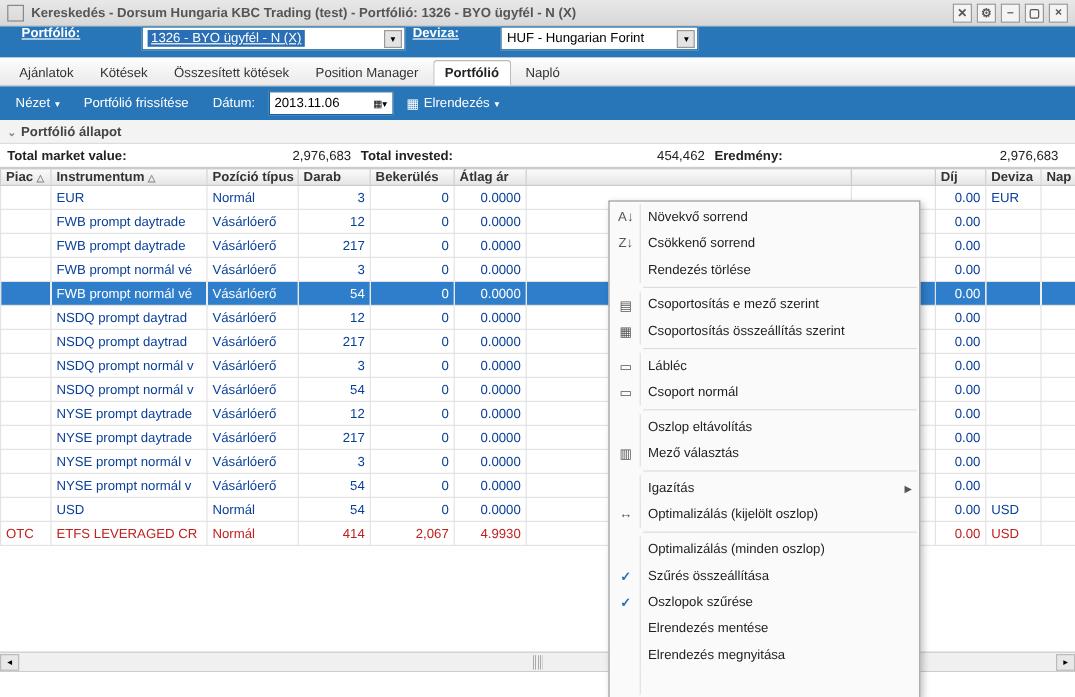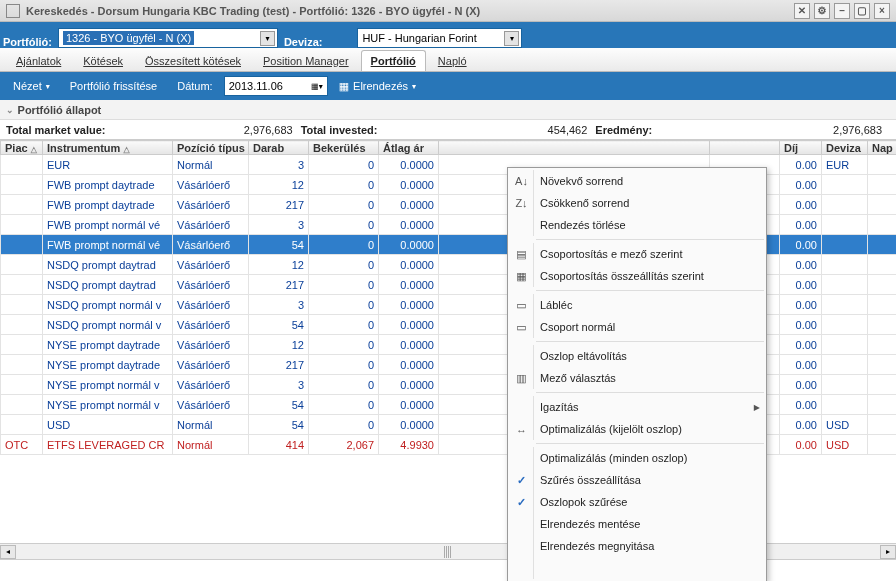--- a/index.html
+++ b/index.html
@@ -3,29 +3,29 @@
 <meta charset="utf-8">
 <style>
 * { box-sizing: border-box; margin: 0; padding: 0; font-family: Tahoma, Arial, sans-serif; font-size: 11px; }
 body { background: #fff; width: 896px; height: 581px; overflow: hidden; position: relative; }
 
 .titlebar { height: 22px; background: linear-gradient(#e8e8e8,#d8d8d8); border-bottom:1px solid #bbb; display:flex; align-items:center; padding:0 6px; color:#555; font-weight:bold; }
 .titlebar .spacer { flex:1; }
 .titlebar .win-icons { display:flex; gap:4px; }
 .win-icons div { width:16px; height:16px; border:1px solid #999; background:#f4f4f4; display:flex; align-items:center; justify-content:center; font-size:10px; color:#555; }
 
-.toolbar1 { height:26px; background:#2876b8; display:flex; align-items:flex-end; padding:0 3px; gap:6px; color:#fff; font-weight:bold; }
+.toolbar1 { height:26px; background:#2876b8; display:flex; align-items:flex-start; padding:0 18px; gap:6px; color:#fff; font-weight:bold;text-decoration:underline; }
 .combo { background:#fff; color:#000; border:1px solid #18639f; height:20px; display:flex; align-items:center; padding:0 4px; font-weight:normal; position:relative; }
 .combo .dd { position:absolute; right:2px; top:2px; width:15px; height:15px; background:#e4e4e4; border:1px solid #999; display:flex; align-items:center; justify-content:center; font-size:8px; }
-.portfolio-combo { width:220px; }
+.portfolio-combo { width:220px;margin-left:45px; }
 .portfolio-combo .sel { background:#2a6fb5; color:#fff; padding:1px 3px; }
 .currency-combo { width:165px;margin-left:29px; }
 
 .tabs { height:24px; background:linear-gradient(#fdfdfd,#eaeaea); border-bottom:1px solid #bbb; display:flex; align-items:flex-end; padding:0 6px; gap:2px; }
-.tab { padding:4px 9px; color:#333; border:1px solid transparent; border-bottom:none;text-decoration:underline; }
+.tab { padding:4px 9px; color:#333; border:1px solid transparent; border-bottom:none; }
 .tab.active { background:#fff; border-color:#bbb; border-radius:3px 3px 0 0; font-weight:bold; color:#2a5; color:#222; }
 
 .toolbar2 { height:28px; background:#2876b8; display:flex; align-items:center; padding:0 4px; gap:2px; }
 .tbtn { color:#fff; padding:4px 8px; border:1px solid transparent; display:flex; align-items:center; gap:4px; }
 .tbtn .arr { font-size:8px; }
 .dateinput { background:#fff; color:#000; height:20px; width:104px; display:flex; align-items:center; padding:0 4px; border:1px solid #18639f; }
 
 .section-hdr { height:20px; background:#f3f3f3; border-bottom:1px solid #ddd; display:flex; align-items:center; padding:0 6px; font-weight:bold; color:#444; gap:4px; }
 .section-hdr .chev { font-size:9px; color:#888; }
 

